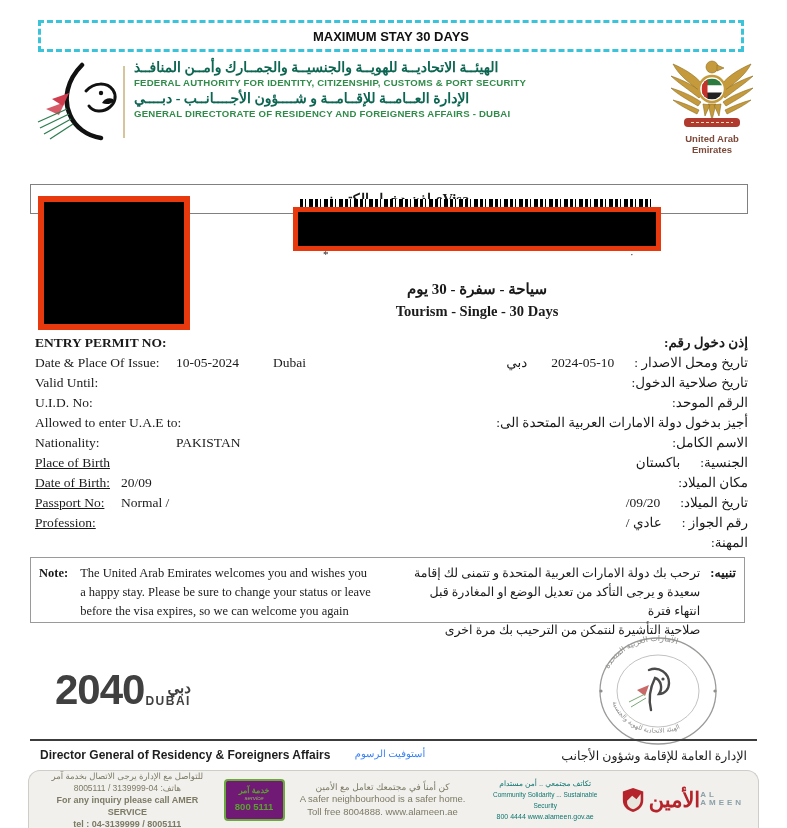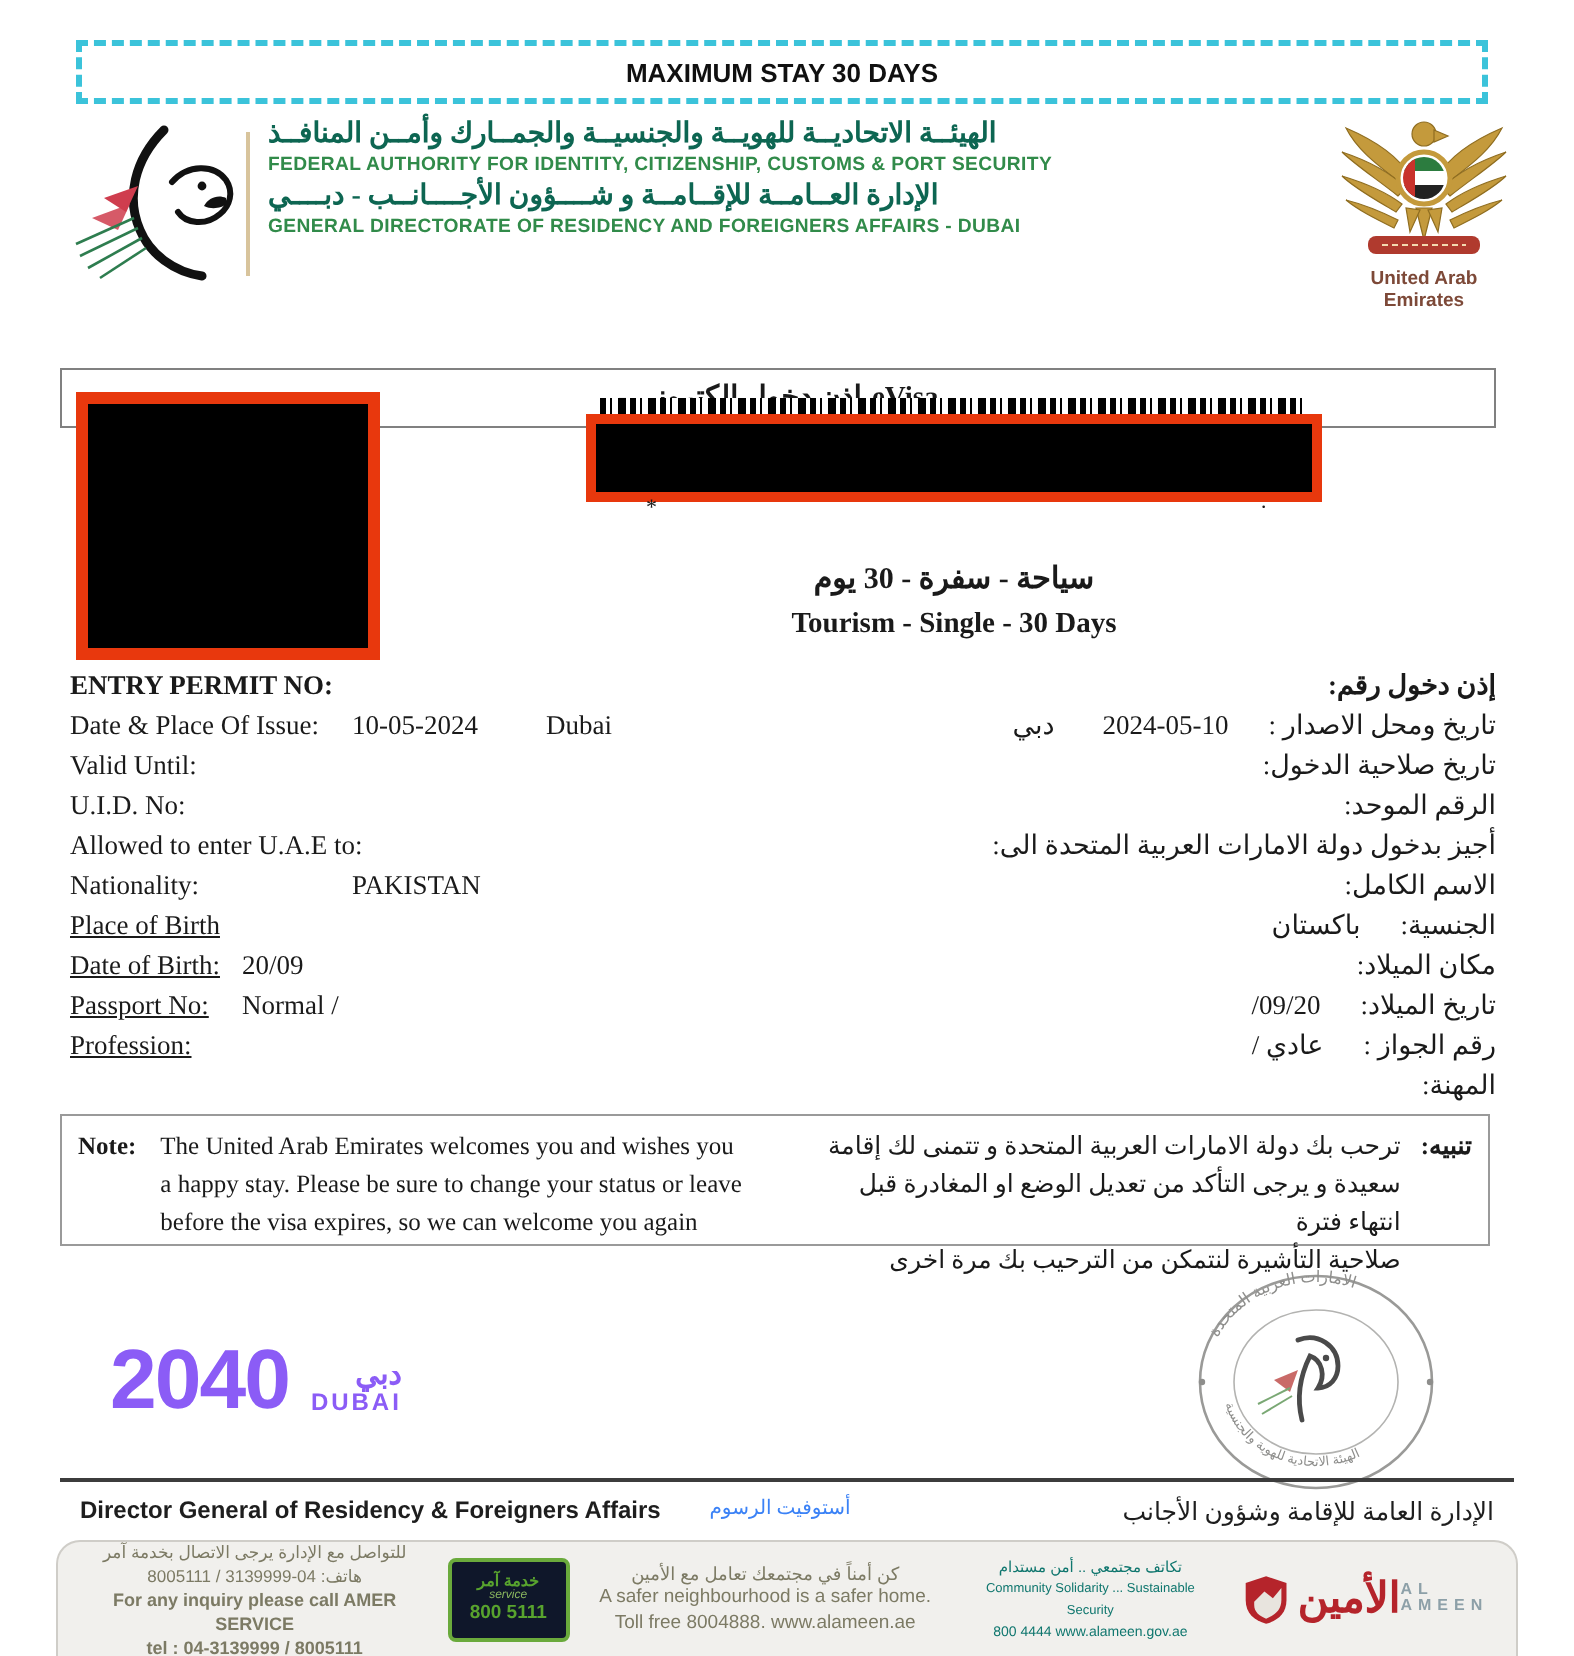--- a/index.html
+++ b/index.html
@@ -53,43 +53,43 @@
 
   
   .notebox{position:absolute;left:30px;top:557px;width:715px;height:66px;border:1px solid #9a9a9a;
            display:flex;justify-content:space-between;padding:6px 8px;box-sizing:border-box;font-size:12.5px;line-height:19px;}
   .note-en{display:flex;gap:12px;width:375px;}
   .note-en .nlabel{font-weight:bold;}
   .note-ar{display:flex;gap:10px;width:330px;direction:rtl;text-align:right;}
   .note-ar .nlabel{font-weight:bold;}
 
   
-  .d2040{position:absolute;left:55px;top:670px;display:flex;align-items:flex-end;gap:11px;
-         font-family:"Liberation Sans",sans-serif;color:#8b5cf6;}
+  .d2040{position:absolute;left:55px;top:670px;display:flex;align-items:flex-end;gap:1px;
+         font-family:"Liberation Sans",sans-serif;color:#404040;}
   .d2040 .num{font-size:42px;font-weight:bold;line-height:40px;letter-spacing:-1px;}
   .d2040 .side{display:flex;flex-direction:column;line-height:1;padding-bottom:3px;}
   .d2040 .side .ar{font-size:15px;font-weight:bold;text-align:right;}
   .d2040 .side .en{font-size:12px;font-weight:bold;letter-spacing:1.5px;}
 
   .stamp{position:absolute;left:583px;top:630px;}
 
   .sig-line{position:absolute;left:30px;top:739px;width:727px;height:2px;background:#3c3c3c;}
   .sig-en{position:absolute;left:40px;top:748px;font-family:"Liberation Sans",sans-serif;font-weight:bold;font-size:12px;color:#1e1e1e;}
   .sig-fees{position:absolute;left:330px;top:748px;width:120px;text-align:center;direction:rtl;font-size:10px;color:#3b82f6;}
   .sig-ar{position:absolute;left:540px;top:748px;width:207px;text-align:right;direction:rtl;font-size:12.5px;color:#1e1e1e;}
 
   
   .fpanel{position:absolute;left:28px;top:770px;width:731px;height:58px;background:#f1f0ed;
           border:1px solid #cfcdc8;border-bottom:none;border-radius:12px 12px 0 0;
           display:flex;align-items:center;gap:8px;padding:4px 10px;box-sizing:border-box;
           font-family:"Liberation Sans",sans-serif;}
   .fcontact{width:208px;text-align:center;color:#7c7a64;line-height:12px;}
   .fcontact .a{direction:rtl;font-size:8.5px;}
   .fcontact .b{font-size:9px;font-weight:bold;}
-  .amer-badge{width:67px;height:38px;border:2px solid #6aaa3c;border-radius:4px;background:#0f172a;
+  .amer-badge{width:67px;height:38px;border:2px solid #6aaa3c;border-radius:4px;background:#701a75;
               display:flex;flex-direction:column;align-items:center;justify-content:center;line-height:1.15;}
   .amer-badge .l1{font-size:8px;font-weight:bold;color:#58a32e;direction:rtl;}
   .amer-badge .l2{font-size:6px;color:#8ab65f;font-style:italic;}
   .amer-badge .l3{font-size:9.5px;font-weight:bold;color:#58a32e;}
   .fcenter{width:212px;text-align:center;color:#7c7a64;line-height:12.5px;}
   .fcenter .a{direction:rtl;font-size:9px;}
   .fcenter .b{font-size:9.5px;}
   .fright{width:152px;text-align:center;color:#0f766e;line-height:11px;}
   .fright .a{direction:rtl;font-size:7.5px;}
   .fright .b{font-size:6.5px;}

